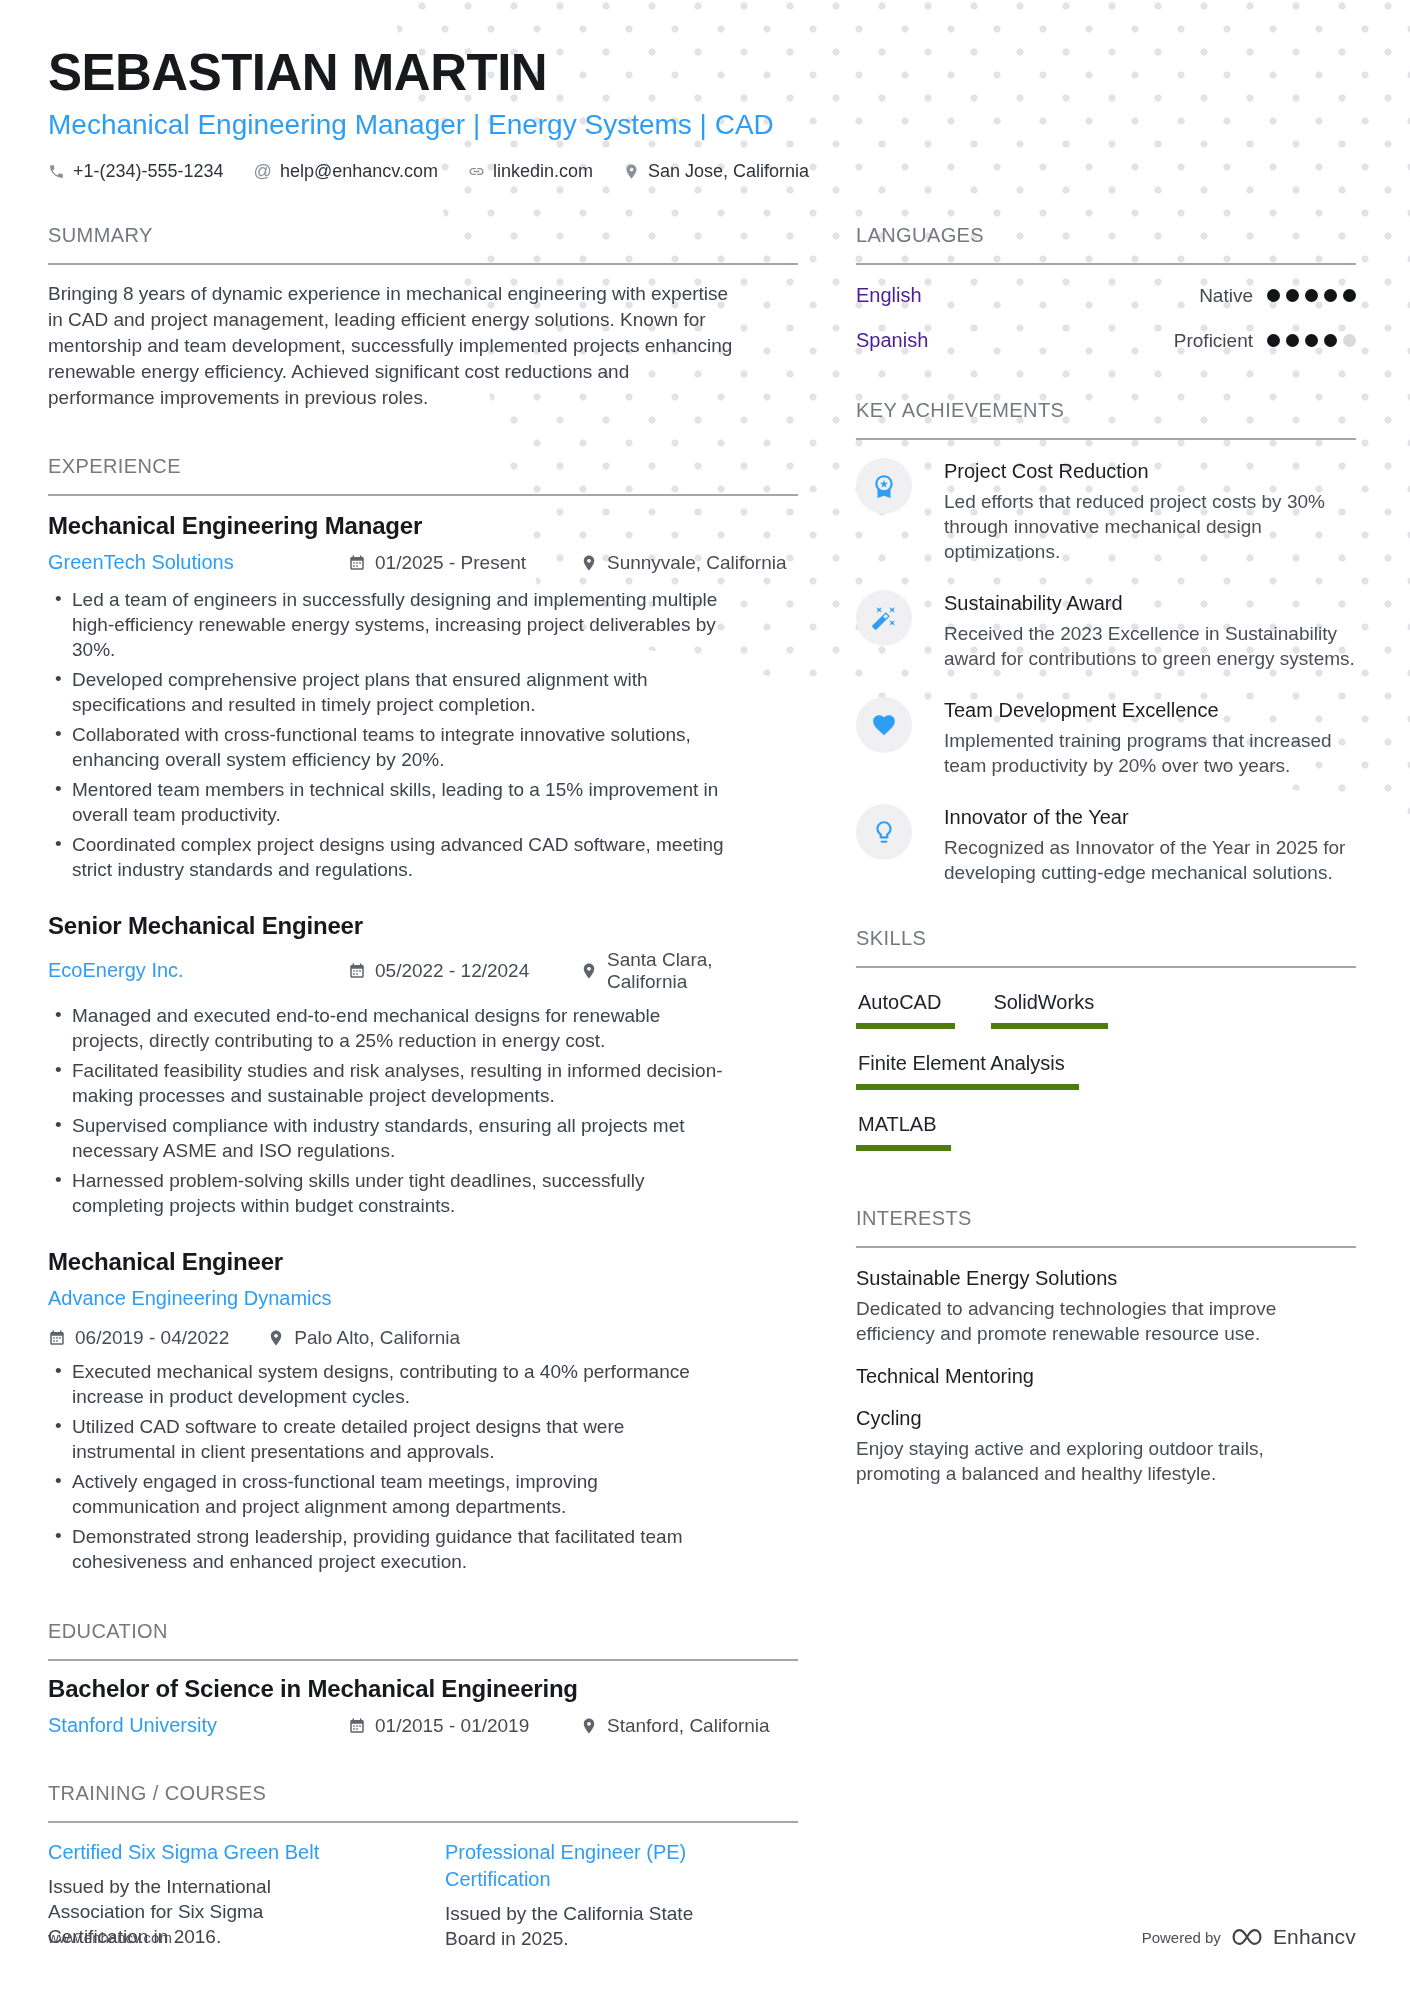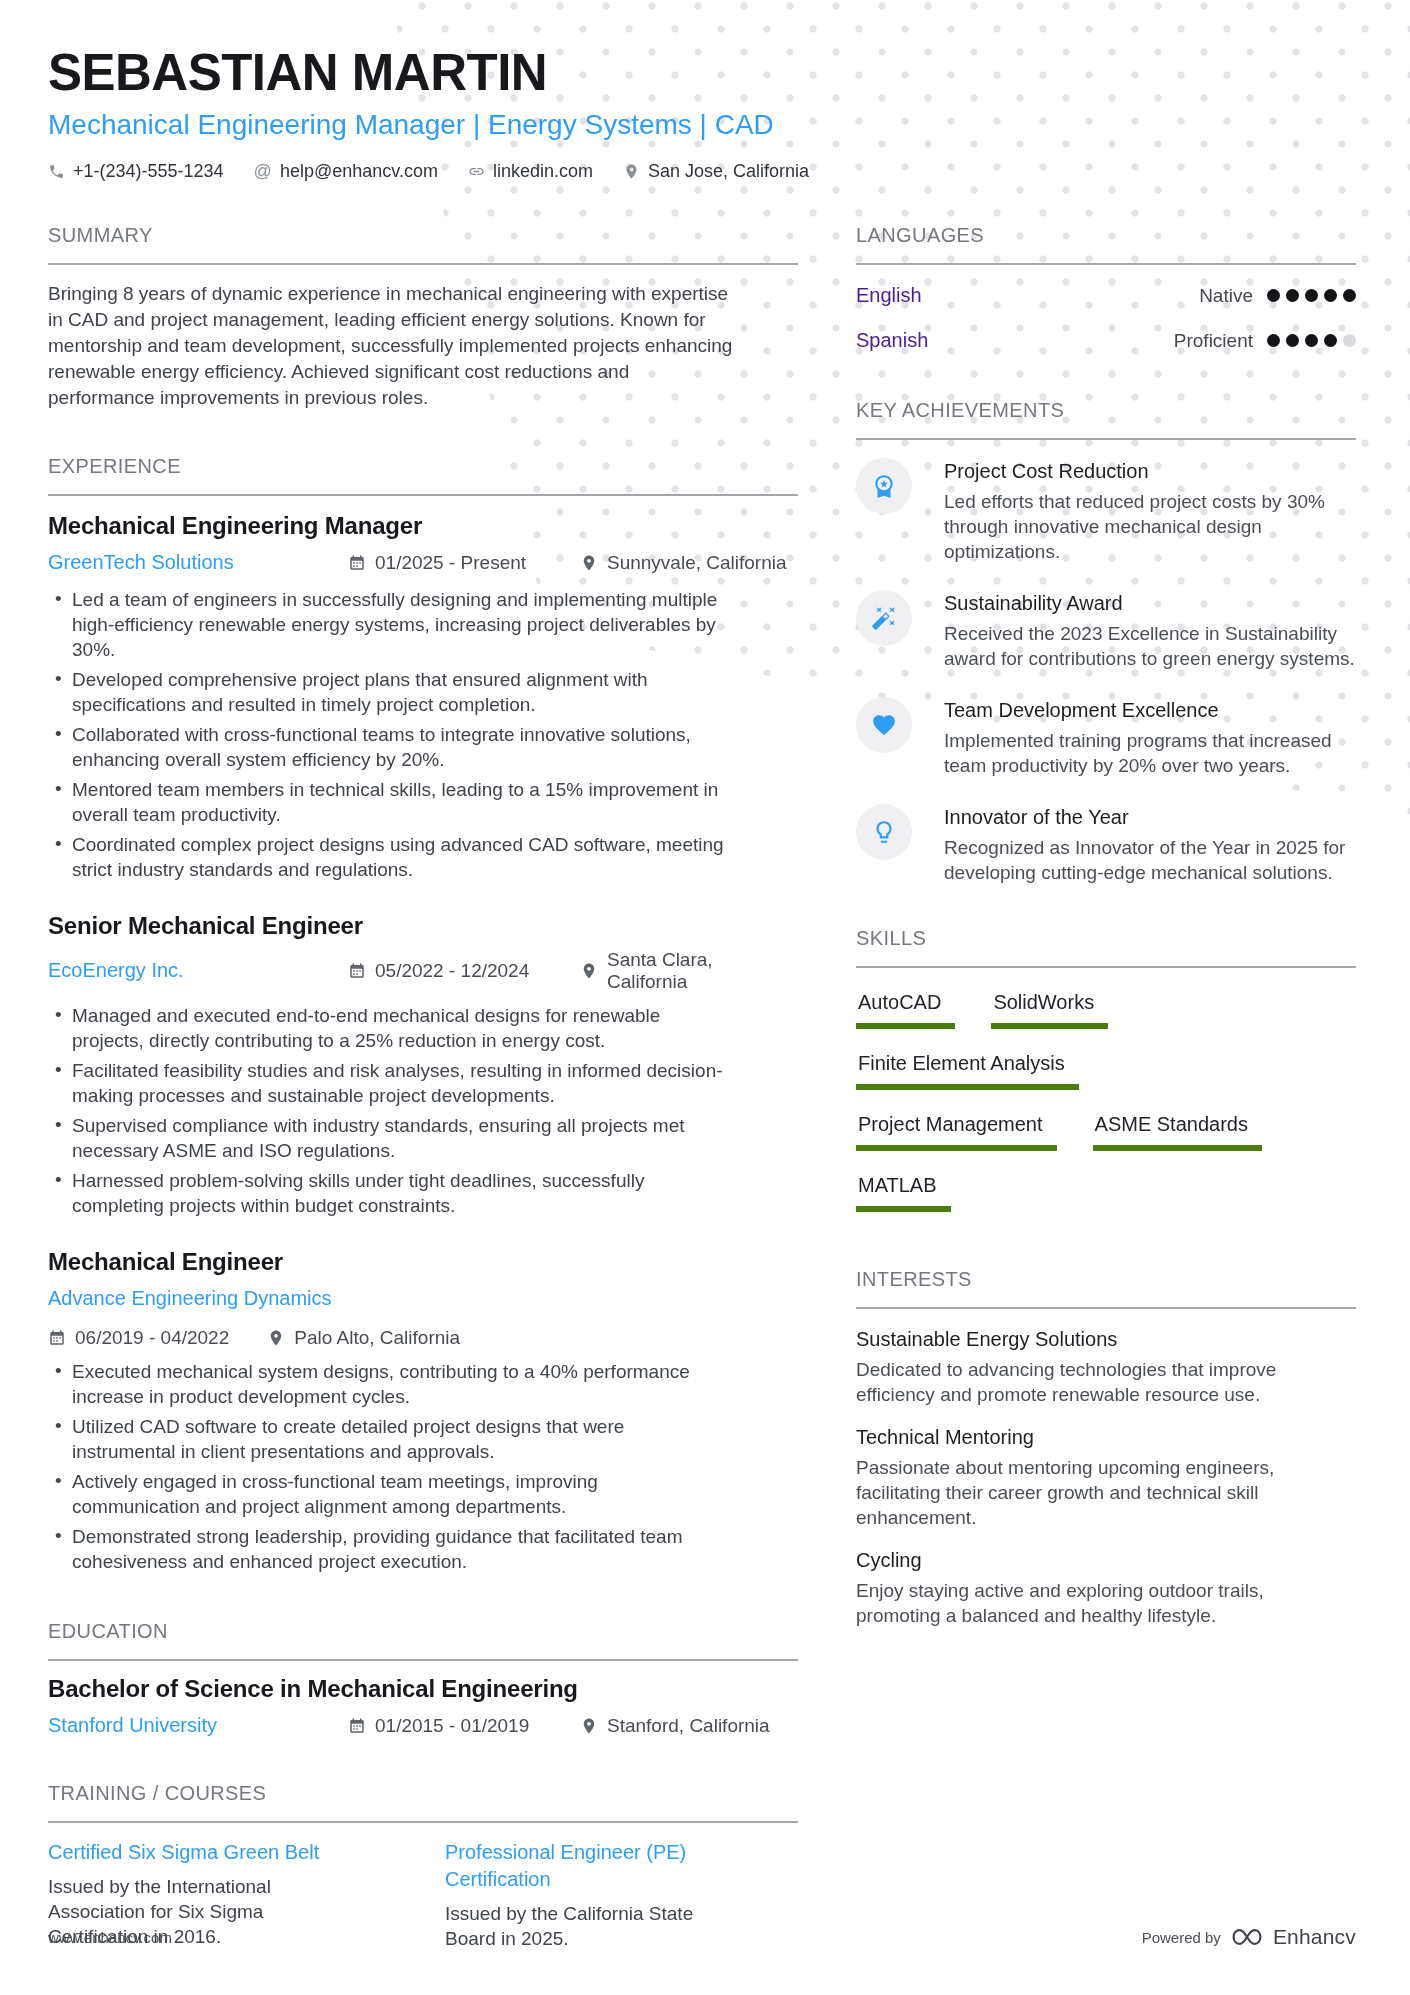--- a/index.html
+++ b/index.html
@@ -364,38 +364,33 @@
         <h3 class="sec">SKILLS</h3>
         <div class="skill-rows">
           <div class="skill-row">
             <span class="chip">AutoCAD</span>
             <span class="chip">SolidWorks</span>
           </div>
           <div class="skill-row">
             <span class="chip">Finite Element Analysis</span>
           </div>
           <div class="skill-row">
-            <span class="chip">Project Management</span>
-            <span class="chip">ASME Standards</span>
-          </div>
-          <div class="skill-row">
             <span class="chip">MATLAB</span>
           </div>
         </div>
       </section>
 
       <section class="sec-interests">
         <h3 class="sec">INTERESTS</h3>
         <div class="interest">
           <div class="int-title">Sustainable Energy Solutions</div>
           <p class="int-desc">Dedicated to advancing technologies that improve efficiency and promote renewable resource use.</p>
         </div>
         <div class="interest">
           <div class="int-title">Technical Mentoring</div>
-          <p class="int-desc">Passionate about mentoring upcoming engineers, facilitating their career growth and technical skill enhancement.</p>
         </div>
         <div class="interest">
           <div class="int-title">Cycling</div>
           <p class="int-desc">Enjoy staying active and exploring outdoor trails, promoting a balanced and healthy lifestyle.</p>
         </div>
       </section>
     </div>
   </div>
 
   <footer class="ft">

